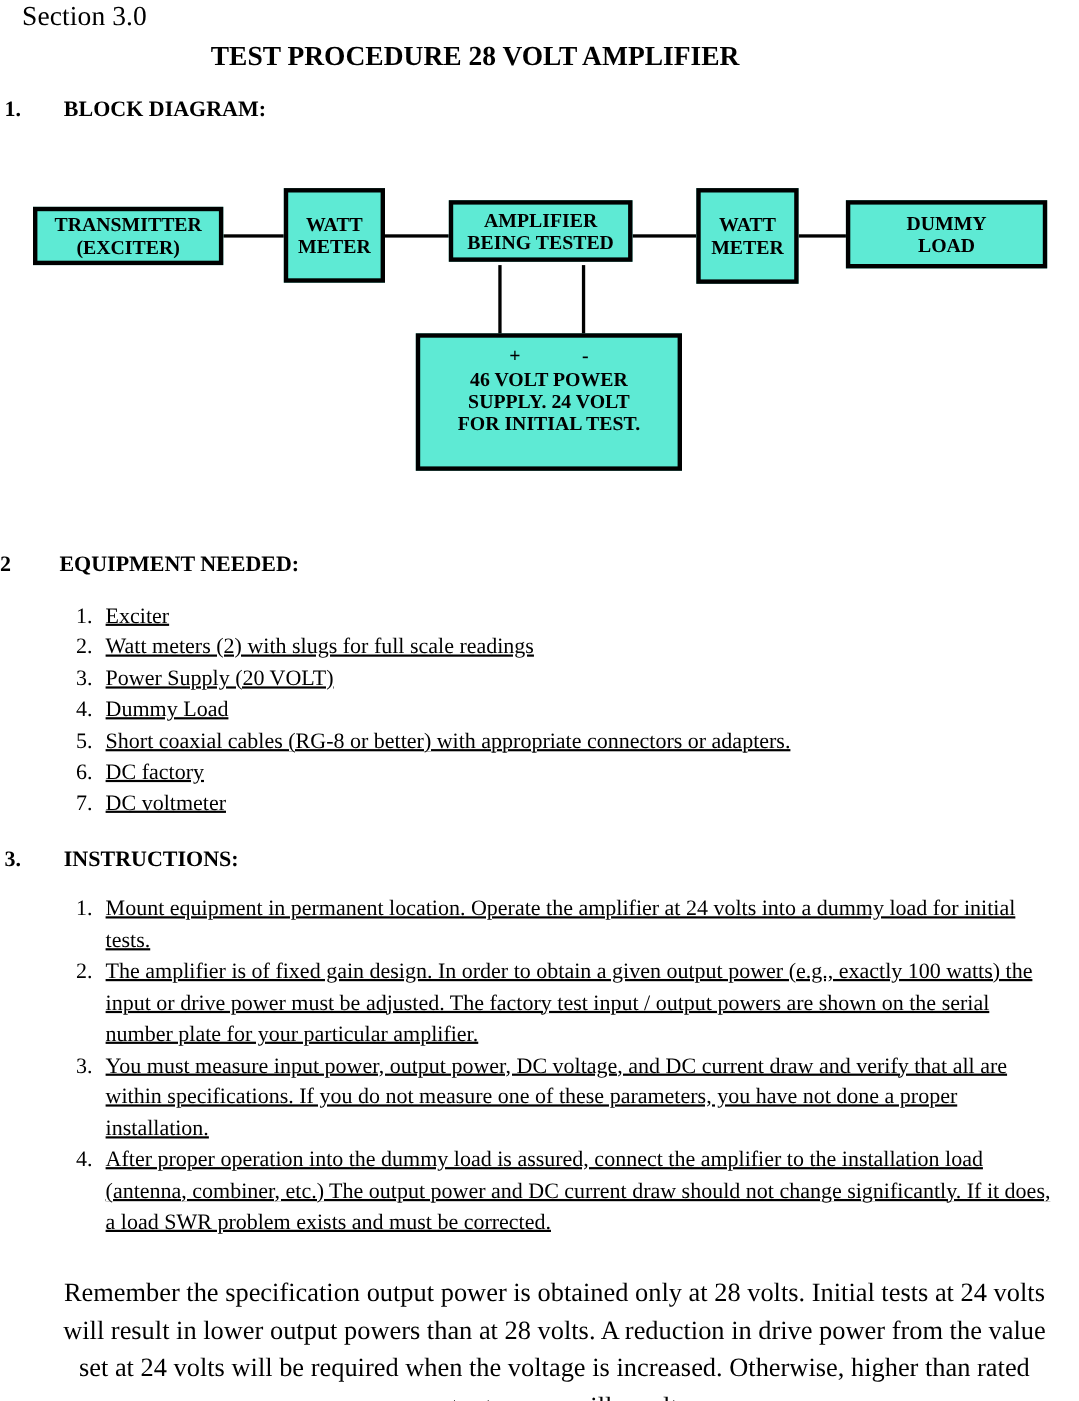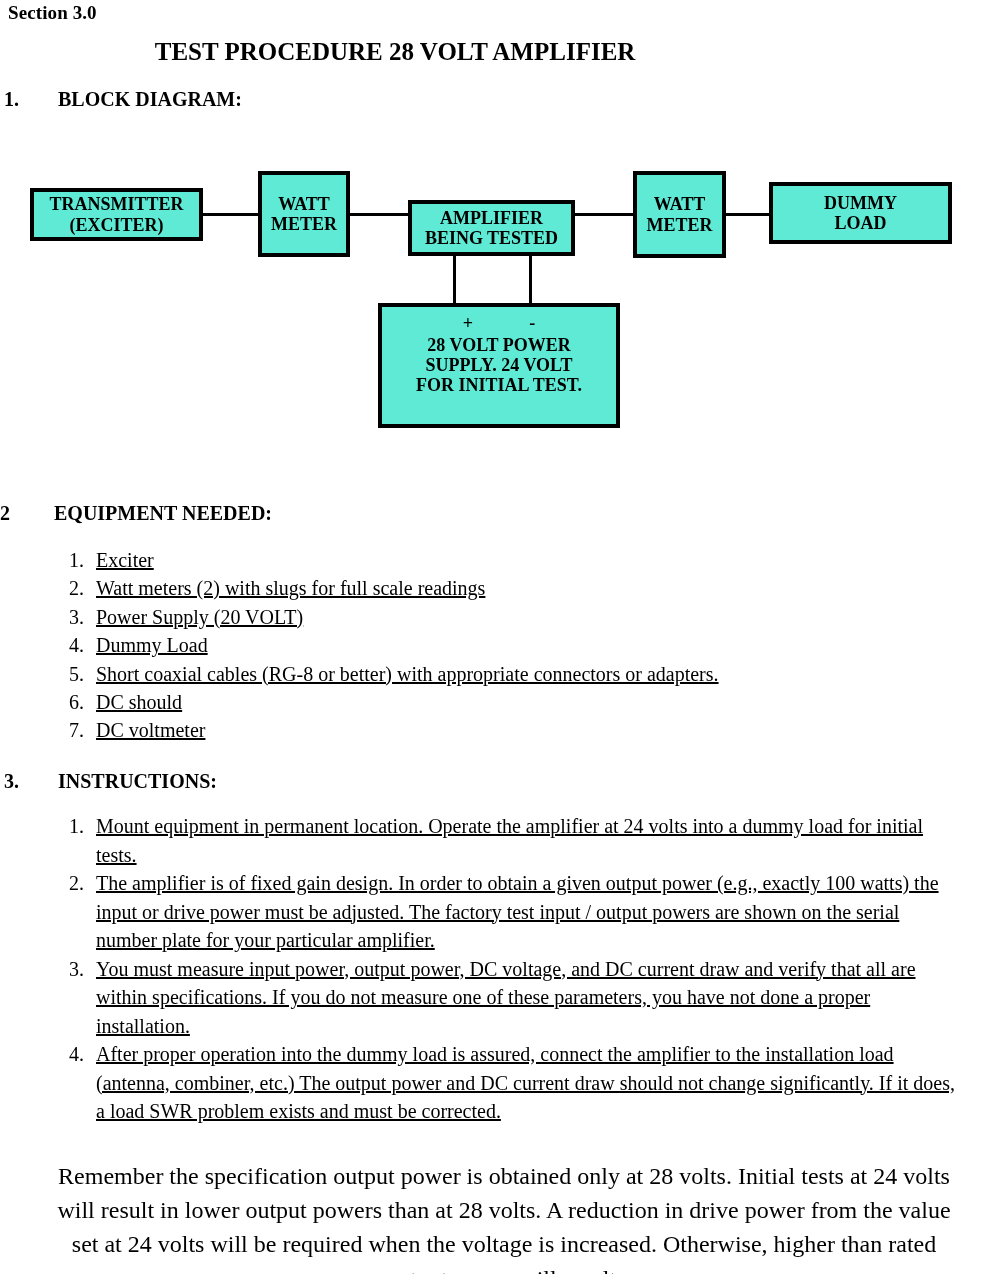--- a/index.html
+++ b/index.html
@@ -20,24 +20,24 @@
   .doc-header {
     position: absolute;
     left: 0;
     top: 2px;
     width: 981px;
     height: 36px;
     display: flex;
     align-items: flex-start;
   }
   .section-label {
-    font-size: 19px;
-    font-weight: bold;
+    font-size: 25px;
+    font-weight: normal;
     letter-spacing: 0.1px;
-    margin-left: 8px;
+    margin-left: 20px;
     white-space: nowrap;
   }
   .section-title {
     font-size: 25px;
     font-weight: bold;
     margin-left: 58px;
     white-space: nowrap;
     margin-top: 36px;
   }
 
@@ -81,21 +81,21 @@
     font-weight: bold;
     font-size: 18px;
     line-height: 1.12;
     text-align: center;
     pointer-events: auto;
   }
   .node .ln { display: block; white-space: nowrap; }
 
   #node-transmitter { left: 30px;  top: 188px; width: 173px; height: 53px; }
   #node-wattmeter-1 { left: 258px; top: 171px; width: 92px;  height: 86px; }
-  #node-amplifier   { left: 408px; top: 200px; width: 167px; height: 56px; }
+  #node-amplifier   { left: 408px; top: 182px; width: 167px; height: 56px; }
   #node-wattmeter-2 { left: 633px; top: 171px; width: 93px;  height: 87px; }
   #node-dummyload   { left: 769px; top: 182px; width: 183px; height: 62px; }
 
   #node-powersupply {
     left: 378px; top: 303px; width: 242px; height: 125px;
     justify-content: flex-start;
     padding-top: 6px;
     font-size: 18px;
   }
   .ps-polarity {
@@ -217,21 +217,21 @@
   <div class="node" id="node-dummyload">
     <span class="ln">DUMMY</span>
     <span class="ln">LOAD</span>
   </div>
 
   <div class="node" id="node-powersupply">
     <span class="ps-polarity">
       <span>+</span>
       <span>-</span>
     </span>
-    <span class="ln">28 VOLT POWER</span>
+    <span class="ln">46 VOLT POWER</span>
     <span class="ln">SUPPLY. 24 VOLT</span>
     <span class="ln">FOR INITIAL TEST.</span>
   </div>
 </div>
 
 <div class="head-row" id="equipment-heading">
   <span class="head-num">2</span>
   <span class="head-text">EQUIPMENT NEEDED:</span>
 </div>
 
@@ -251,21 +251,21 @@
   <li>
     <span class="marker">4.</span>
     <span class="item-text">Dummy Load</span>
   </li>
   <li>
     <span class="marker">5.</span>
     <span class="item-text">Short coaxial cables (RG-8 or better) with appropriate connectors or adapters.</span>
   </li>
   <li>
     <span class="marker">6.</span>
-    <span class="item-text">DC should</span>
+    <span class="item-text">DC factory</span>
   </li>
   <li>
     <span class="marker">7.</span>
     <span class="item-text">DC voltmeter</span>
   </li>
 </ol>
 
 <div class="head-row" id="instructions-heading">
   <span class="head-num">3.</span>
   <span class="head-text">INSTRUCTIONS:</span>

